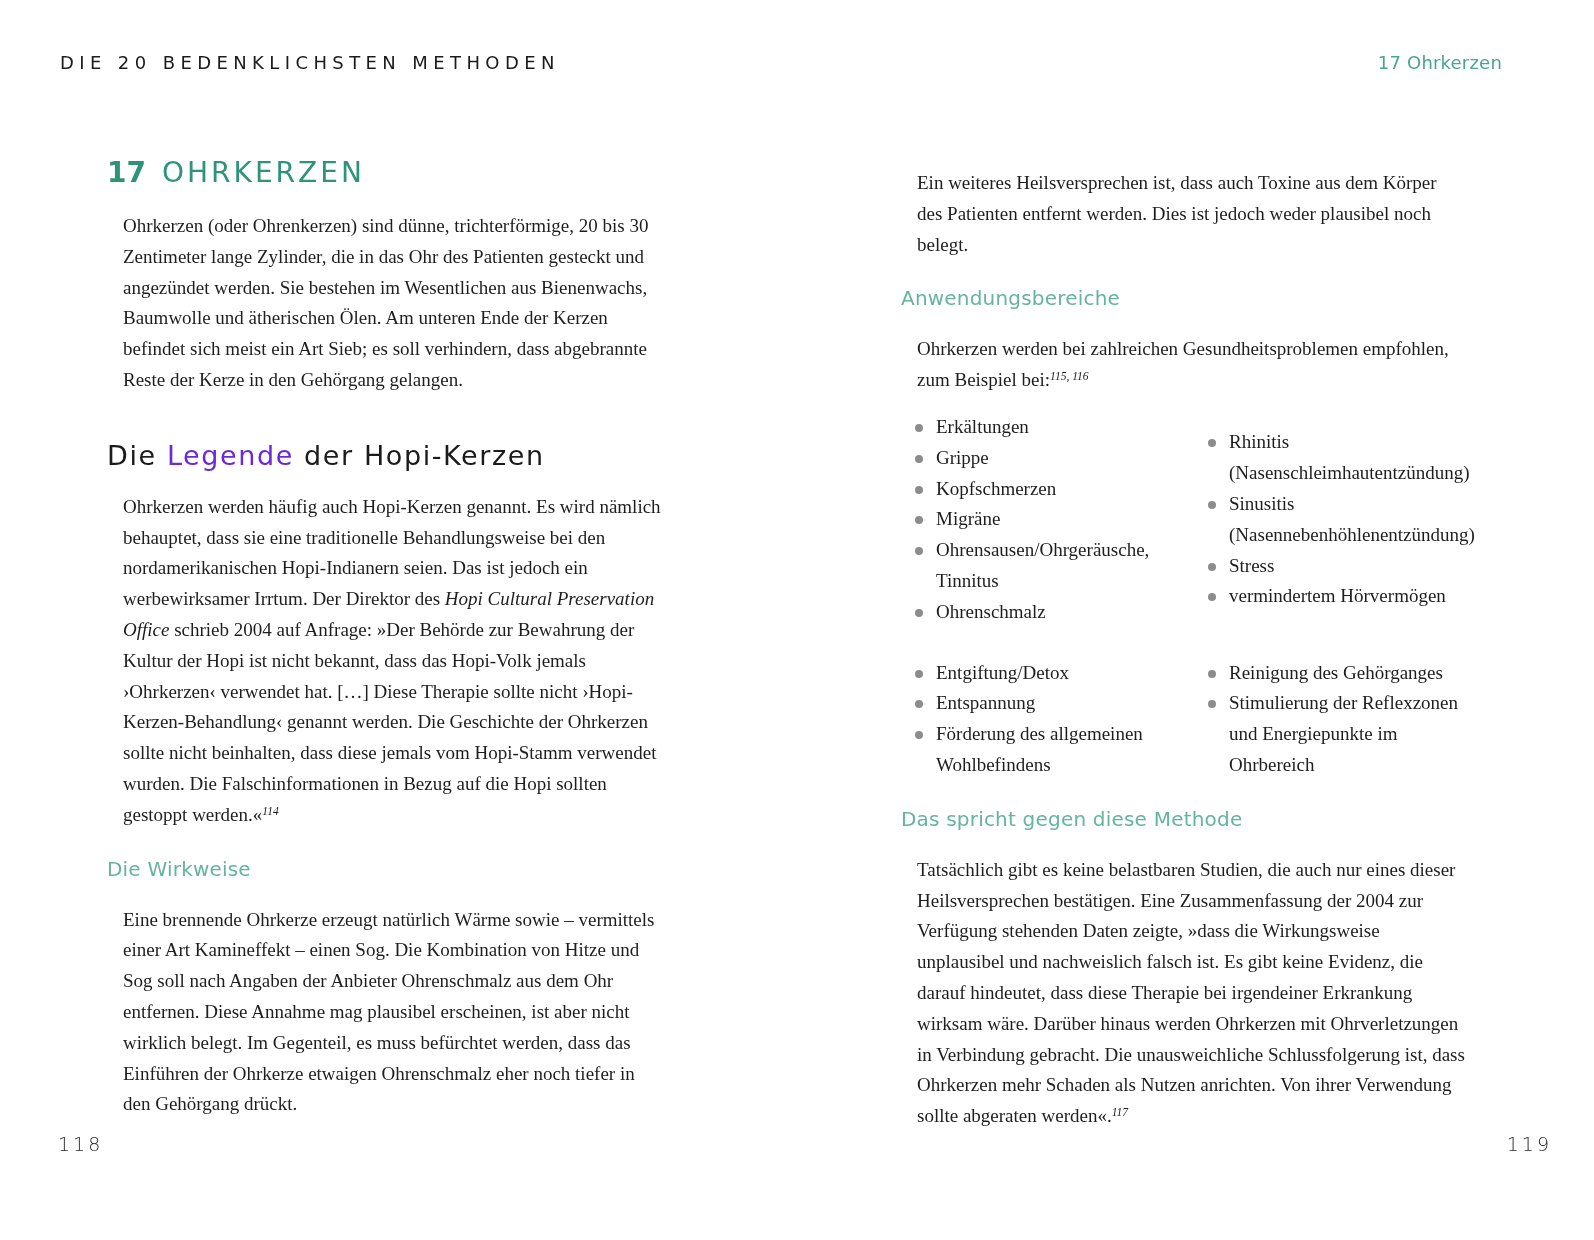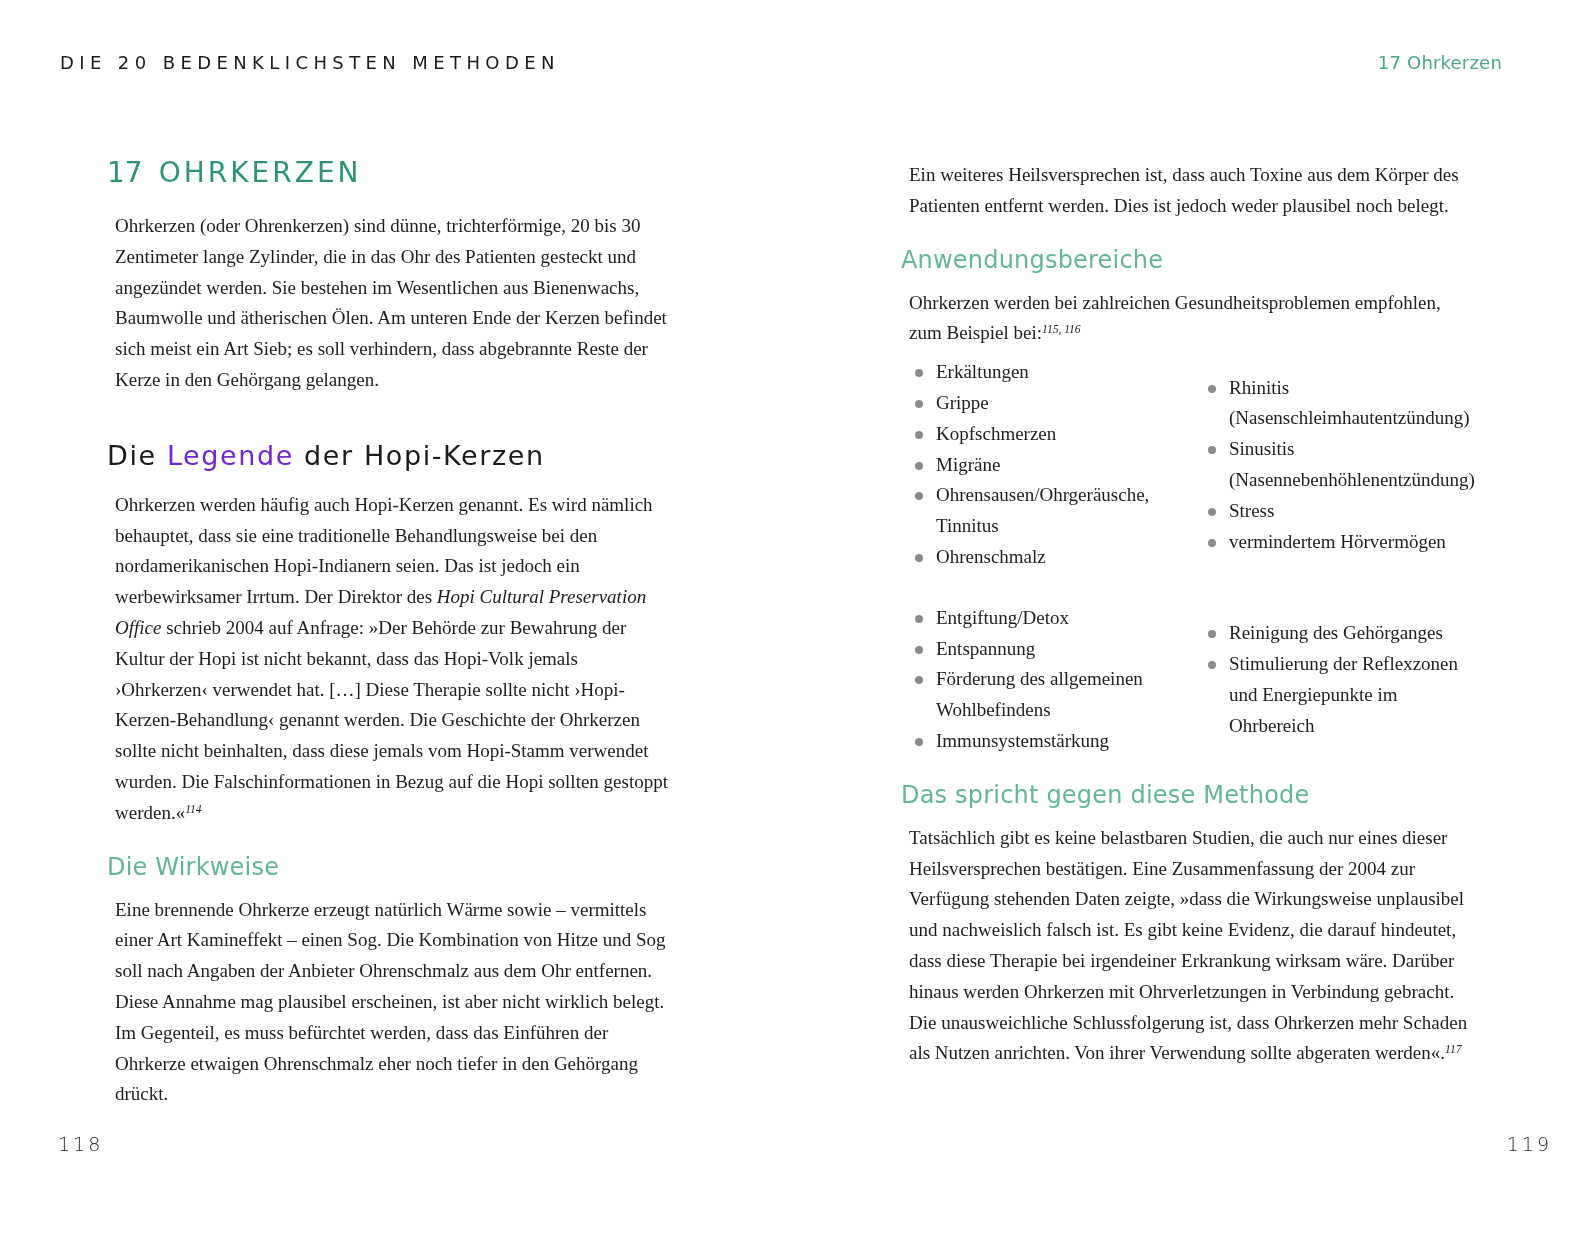--- a/index.html
+++ b/index.html
@@ -27,35 +27,35 @@
   .page-num.right { right: 82px; }
 
   .col { position: absolute; }
   .col-left { left: 107px; top: 155px; width: 575px; }
   .col-right { left: 104px; top: 152px; width: 580px; }
 
   .chapter-title {
     font-family: "DejaVu Sans", sans-serif; font-size: 28px; color: #2e9479; letter-spacing: 3px; margin: 0 0 20px 0; font-weight: normal;
     height: 36px; line-height: 36px;
   }
-  .chapter-title .num { font-weight: normal; letter-spacing: 0; margin-right: 16px; }
+  .chapter-title .num { font-weight: bold; letter-spacing: 0; margin-right: 16px; }
 
   p.body {
-    margin: 8px; font-size: 19px; line-height: 30.8px; color: #1e1e1e;
+    margin: 16px; font-size: 19px; line-height: 30.8px; color: #1e1e1e;
   }
   p.body sup, .sup { font-size: 11.5px; vertical-align: top; position: relative; top: -4px; font-style: italic; }
 
   h2.section {
     font-family: "DejaVu Sans", sans-serif; font-weight: normal; font-size: 27px; letter-spacing: 1.6px;
     color: #1b1b1b; margin: 40px 0 14px 0; line-height: 40px;
   }
   h2.section .accent { color: #6d28d9; }
 
   h3.sub {
-    font-family: "DejaVu Sans", sans-serif; font-weight: normal; font-size: 24px;
+    font-family: "DejaVu Sans", sans-serif; font-weight: normal; font-size: 20px;
     color: #65b49e; margin: 18px 0 6px 0; line-height: 40px; letter-spacing: 0.2px;
   }
 
   .bullets { display: flex; margin: 0; align-items: center; }
   .bullets ul { list-style: none; margin: 0; padding: 0; }
   .bullets ul.c1 { width: 293px; padding-left: 14px; }
   .bullets ul.c2 { width: 270px; }
   .bullets li { position: relative; padding-left: 21px; font-size: 19px; line-height: 30.8px; color: #1e1e1e; }
   .bullets li .dot {
     position: absolute; left: 0; top: 12px; width: 8px; height: 8px; border-radius: 50%; background: #8c8c8c;
@@ -113,21 +113,20 @@
     </div>
 
     <div class="gap"></div>
 
 
     <div class="bullets">
       <ul class="c1" id="l2c1">
           <li><span class="dot"></span><span>Entgiftung/Detox</span></li>
           <li><span class="dot"></span><span>Entspannung</span></li>
           <li><span class="dot"></span><span>Förderung des allgemeinen Wohlbefindens</span></li>
-          <li><span class="dot"></span><span>Immunsystemstärkung</span></li>
         </ul>
       <ul class="c2" id="l2c2">
           <li><span class="dot"></span><span>Reinigung des Gehörganges</span></li>
           <li><span class="dot"></span><span>Stimulierung der Reflexzonen und Energiepunkte im Ohrbereich</span></li>
         </ul>
     </div>
 
     <h3 class="sub">Das spricht gegen diese Methode</h3>
 
     <p class="body"><span>Tatsächlich gibt es keine belastbaren Studien, die auch nur eines dieser Heilsversprechen bestätigen. Eine Zusammenfassung der 2004 zur Verfügung stehenden Daten zeigte, »dass die Wirkungsweise unplausibel und nachweislich falsch ist. Es gibt keine Evidenz, die darauf hindeutet, dass diese Therapie bei irgendeiner Erkrankung wirksam wäre. Darüber hinaus werden Ohrkerzen mit Ohrverletzungen in Verbindung gebracht. Die unausweichliche Schlussfolgerung ist, dass Ohrkerzen mehr Schaden als Nutzen anrichten. Von ihrer Verwendung sollte abgeraten werden«.</span><sup>117</sup></p>

